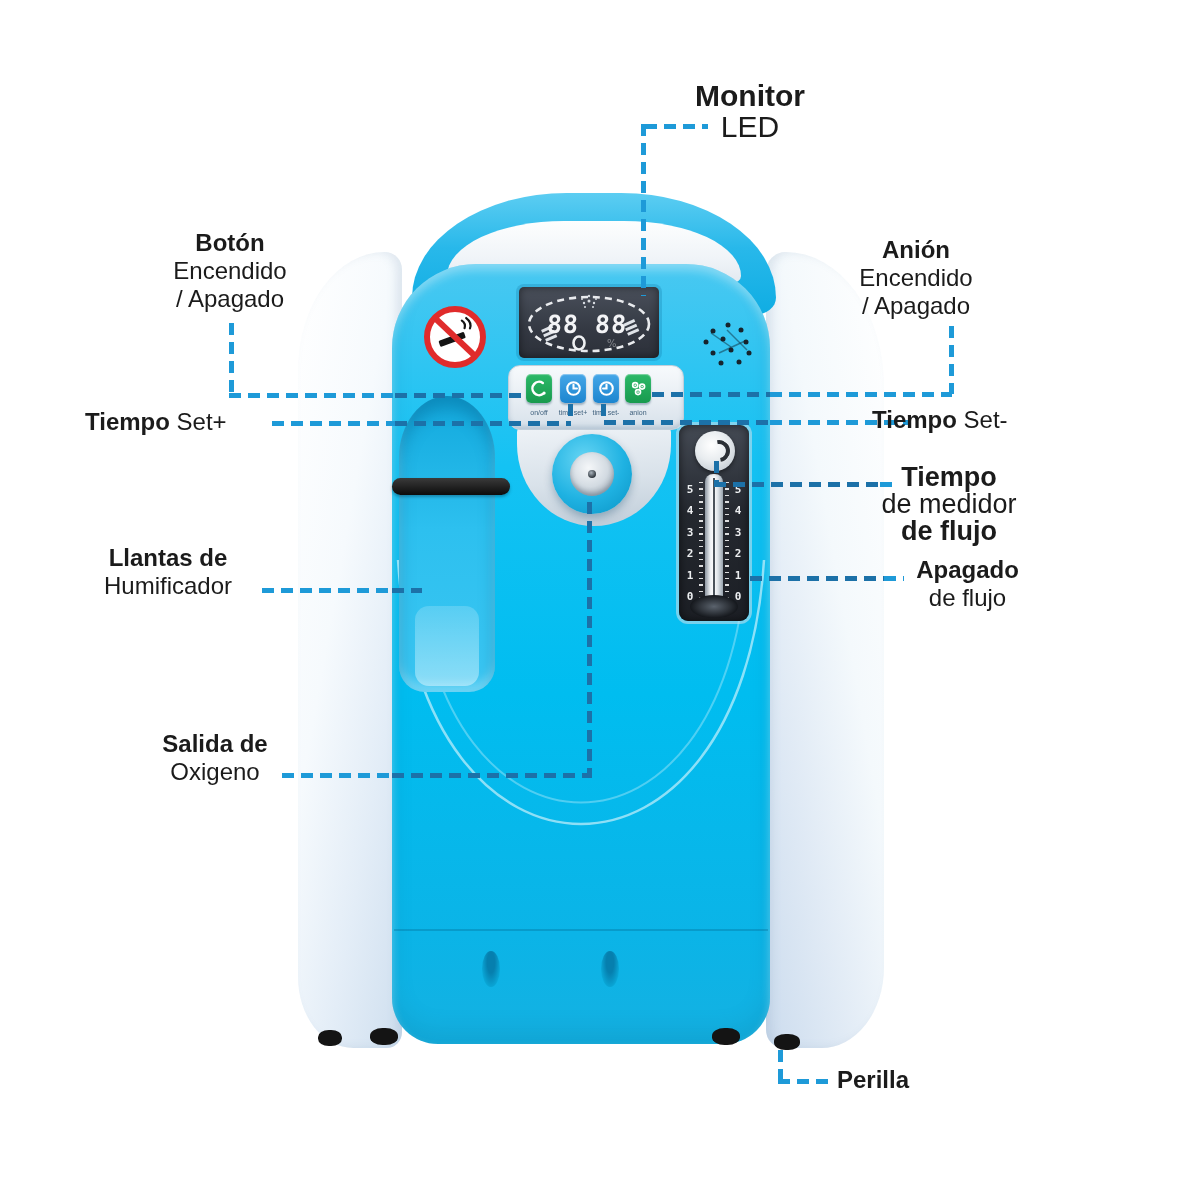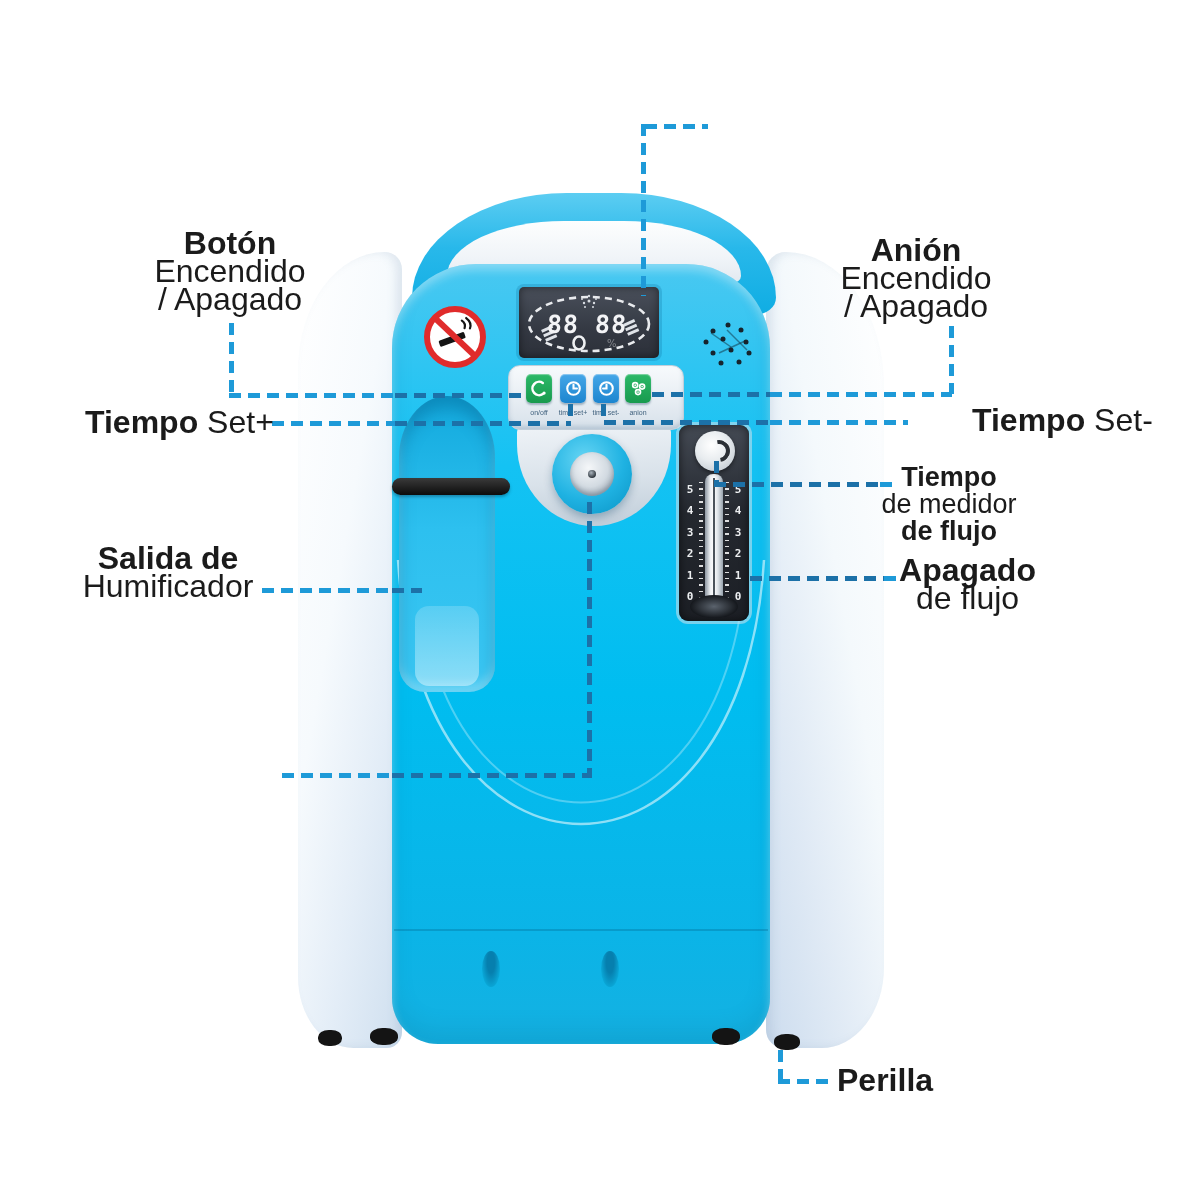--- a/index.html
+++ b/index.html
@@ -88,21 +88,21 @@
 
   
   .dl-h{position:absolute;height:5px;z-index:30;}
   .dl-v{position:absolute;width:5px;z-index:30;}
   .dl-h.bright{background:repeating-linear-gradient(90deg,#1e9ad8 0 12px,transparent 12px 19px);}
   .dl-v.bright{background:repeating-linear-gradient(180deg,#1e9ad8 0 12px,transparent 12px 19px);}
   .dl-h.steel{background:repeating-linear-gradient(90deg,#1c71a8 0 12px,transparent 12px 19px);}
   .dl-v.steel{background:repeating-linear-gradient(180deg,#1c71a8 0 12px,transparent 12px 19px);}
 
   
-  .lbl{position:absolute;z-index:31;text-align:center;font-size:32px;line-height:28px;color:#1b1b1b;}
+  .lbl{position:absolute;z-index:31;text-align:center;font-size:24px;line-height:28px;color:#1b1b1b;}
   .lbl .b{font-weight:700;}
   .lbl.nowrap{white-space:nowrap;}
   .big{font-size:30px;line-height:31px;}
 </style>
 </head>
 <body>
 
 <div id="stage">
 
   <div class="side left"></div>
@@ -279,54 +279,60 @@
   <div class="dl-h steel" style="left:392px;top:588px;width:30px;"></div>
 
   <div class="dl-h bright" style="left:282px;top:773px;width:110px;"></div>
   <div class="dl-h steel" style="left:392px;top:773px;width:200px;"></div>
   <div class="dl-v steel" style="left:587px;top:502px;height:273px;"></div>
 
   <div class="dl-v bright" style="left:778px;top:1050px;height:34px;"></div>
   <div class="dl-h bright" style="left:778px;top:1079px;width:52px;"></div>
 
   <div class="lbl big" style="left:640px;top:80px;width:220px;">
+    <div class="b">Monitor</div>
+    <div>LED</div>
   </div>
 
   <div class="lbl" style="left:130px;top:229px;width:200px;">
     <div class="b">Botón</div>
     <div>Encendido</div>
     <div>/ Apagado</div>
   </div>
 
   <div class="lbl" style="left:816px;top:236px;width:200px;">
     <div class="b">Anión</div>
     <div>Encendido</div>
     <div>/ Apagado</div>
   </div>
 
   <div class="lbl nowrap" style="left:85px;top:408px;">
     <span class="b">Tiempo</span><span> Set+</span>
   </div>
 
-  <div class="lbl nowrap" style="left:972px;top:406px;">
+  <div class="lbl nowrap" style="left:872px;top:406px;">
     <span class="b">Tiempo</span><span> Set-</span>
   </div>
 
   <div class="lbl" style="left:859px;top:464px;width:180px;font-size:27px;line-height:27px;">
     <div class="b">Tiempo</div>
     <div>de medidor</div>
     <div class="b">de flujo</div>
   </div>
 
   <div class="lbl" style="left:880px;top:556px;width:175px;">
     <div class="b">Apagado</div>
     <div>de flujo</div>
   </div>
 
   <div class="lbl" style="left:78px;top:544px;width:180px;">
+    <div class="b">Llantas de</div>
+    <div>Humificador</div>
+  </div>
+
+  <div class="lbl" style="left:125px;top:730px;width:180px;">
     <div class="b">Salida de</div>
-    <div>Humificador</div>
-  </div>
-
+    <div>Oxigeno</div>
+  </div>
 
   <div class="lbl nowrap b" style="left:837px;top:1066px;font-weight:700;">Perilla</div>
 
 </div>
 
 </body></html>

